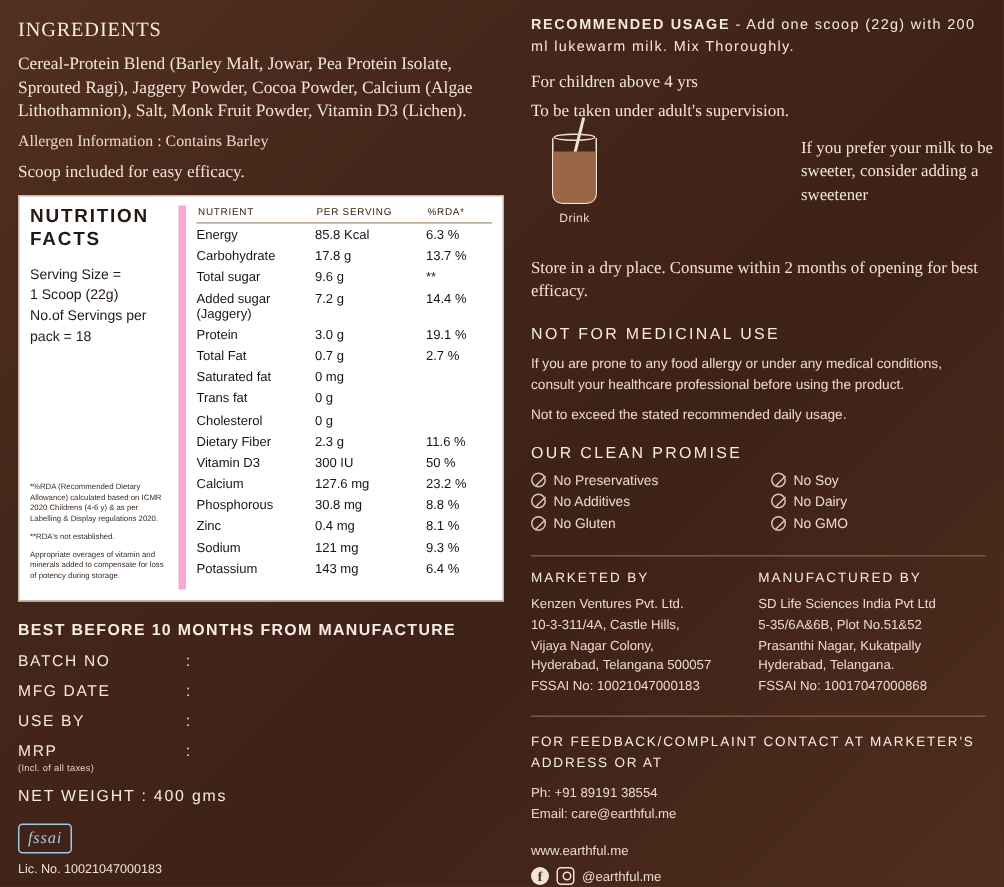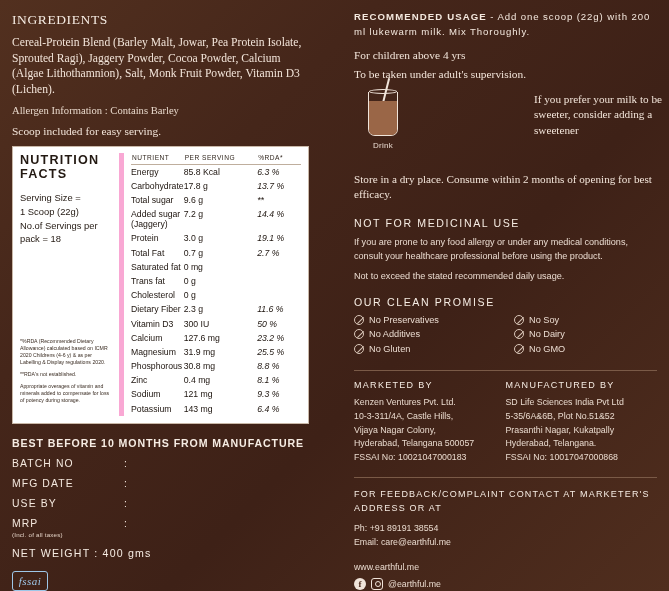--- a/index.html
+++ b/index.html
@@ -10,21 +10,20 @@
     font-family: "Liberation Serif", serif;
     color: #f3e6dc;
     overflow: hidden;
   }
   .page {
     position: relative;
     width: 669px; height: 591px;
     background:
       linear-gradient(135deg, #52301f 0%, #45261a 30%, #3e2117 60%, #502e1e 100%);
     display: flex;
-    gap: 27px;
   }
   .col-left {
     width: 348px;
     padding: 10px 12px 8px 12px;
   }
   .col-right {
     width: 321px;
     padding: 10px 12px 8px 6px;
   }
 
@@ -105,21 +104,21 @@
   }
   table.nt th.c2 { text-align: left; width: 74px; }
   table.nt th.c3 { text-align: left; width: 44px; }
   table.nt td {
     padding: 2.1px 0;
     font-size: 8.7px;
     color: #1d140e;
     vertical-align: top;
   }
   table.nt td.c2 { width: 74px; }
-  table.nt td.c3 { width: 44px; font-style: italic; }
+  table.nt td.c3 { width: 44px; }
   td.indent { padding-left: 9px; margin-top: 20px; }
 
   
   .bb-title {
     font-family: Liberation Sans, sans-serif;
     font-size: 10.6px;
     font-weight: bold;
     letter-spacing: 0.9px;
     line-height: 1.35;
     margin: 12px 0 8px 0;
@@ -390,21 +389,21 @@
 </head>
 <body>
 
 <div class="page">
 
   <div class="col-left">
 
     <div class="h-ing">INGREDIENTS</div>
     <div class="ing-body">Cereal-Protein Blend (Barley Malt, Jowar, Pea Protein Isolate, Sprouted Ragi), Jaggery Powder, Cocoa Powder, Calcium (Algae Lithothamnion), Salt, Monk Fruit Powder, Vitamin D3 (Lichen).</div>
     <div class="allergen">Allergen Information : Contains Barley</div>
-    <div class="scoop">Scoop included for easy serving.</div>
+    <div class="scoop">Scoop included for easy efficacy.</div>
 
     <div class="nutri">
       <div class="nutri-left">
         <div class="nf-title">NUTRITION FACTS</div>
         <div class="nf-serv">
           <div>Serving Size =</div>
           <div>1 Scoop  (22g)</div>
           <div>No.of Servings per pack = 18</div>
         </div>
         <div class="nf-foot">
@@ -475,25 +474,20 @@
               </tr>
               <tr>
                 <td class="">Vitamin D3</td>
                 <td class="c2">300 IU</td>
                 <td class="c3">50 %</td>
               </tr>
               <tr>
                 <td class="">Calcium</td>
                 <td class="c2">127.6 mg</td>
                 <td class="c3">23.2 %</td>
-              </tr>
-              <tr>
-                <td class="">Magnesium</td>
-                <td class="c2">31.9 mg</td>
-                <td class="c3">25.5 %</td>
               </tr>
               <tr>
                 <td class="">Phosphorous</td>
                 <td class="c2">30.8 mg</td>
                 <td class="c3">8.8 %</td>
               </tr>
               <tr>
                 <td class="">Zinc</td>
                 <td class="c2">0.4 mg</td>
                 <td class="c3">8.1 %</td>

